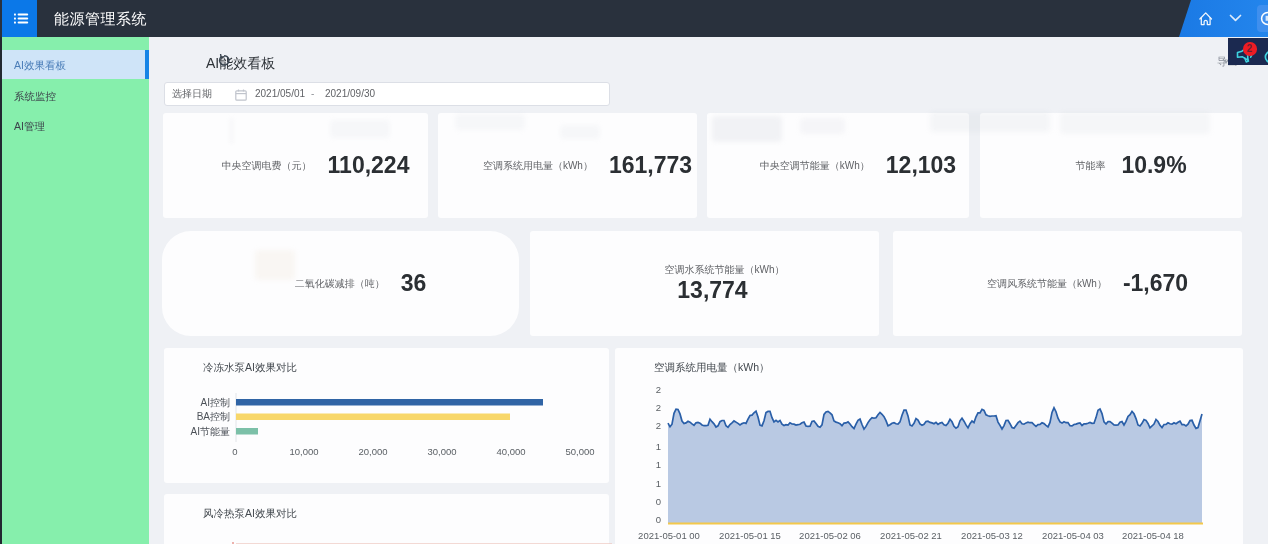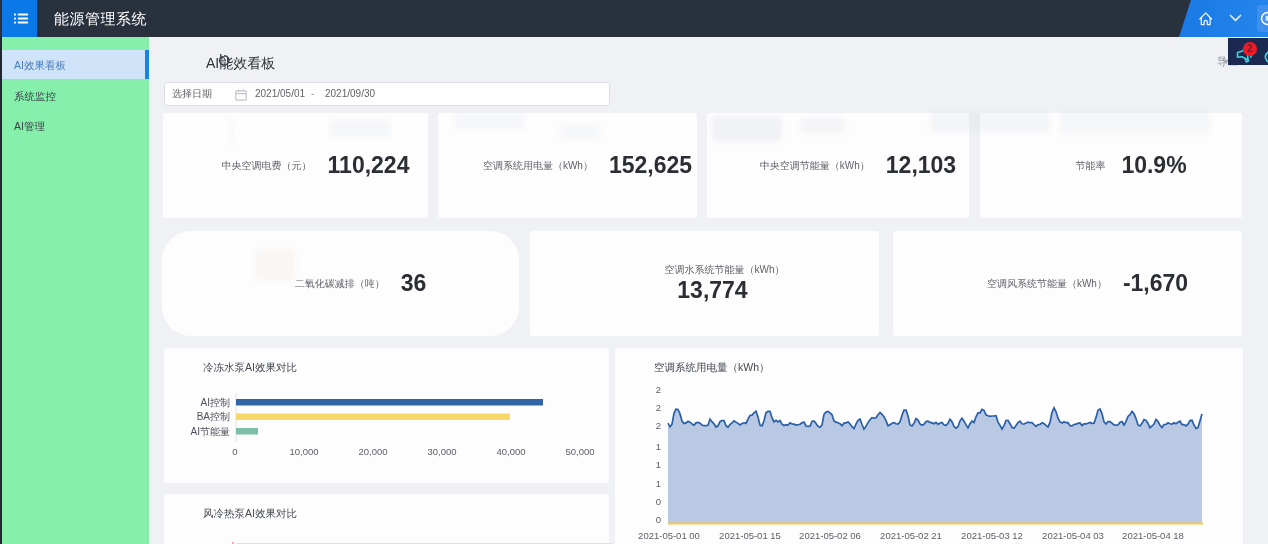--- a/index.html
+++ b/index.html
@@ -108,21 +108,21 @@
   <span style="left:146px;color:#909399;">-</span>
   <span style="left:160px;">2021/09/30</span>
 </div>
 
 <div class="card stat" style="left:163px;top:113px;width:265px;height:105px;">
   <span class="lbl">中央空调电费（元）</span>
     <span class="num">110,224</span>
 </div>
 <div class="card stat" style="left:438px;top:113px;width:259px;height:105px;">
   <span class="lbl">空调系统用电量（kWh）</span>
-    <span class="num">152,625</span>
+    <span class="num">161,773</span>
 </div>
 <div class="card stat" style="left:707px;top:113px;width:262px;height:105px;">
   <span class="lbl">中央空调节能量（kWh）</span>
     <span class="num">12,103</span>
 </div>
 <div class="card stat" style="left:980px;top:113px;width:262px;height:105px;">
   <span class="lbl">节能率</span>
     <span class="num">10.9%</span>
 </div>
 

